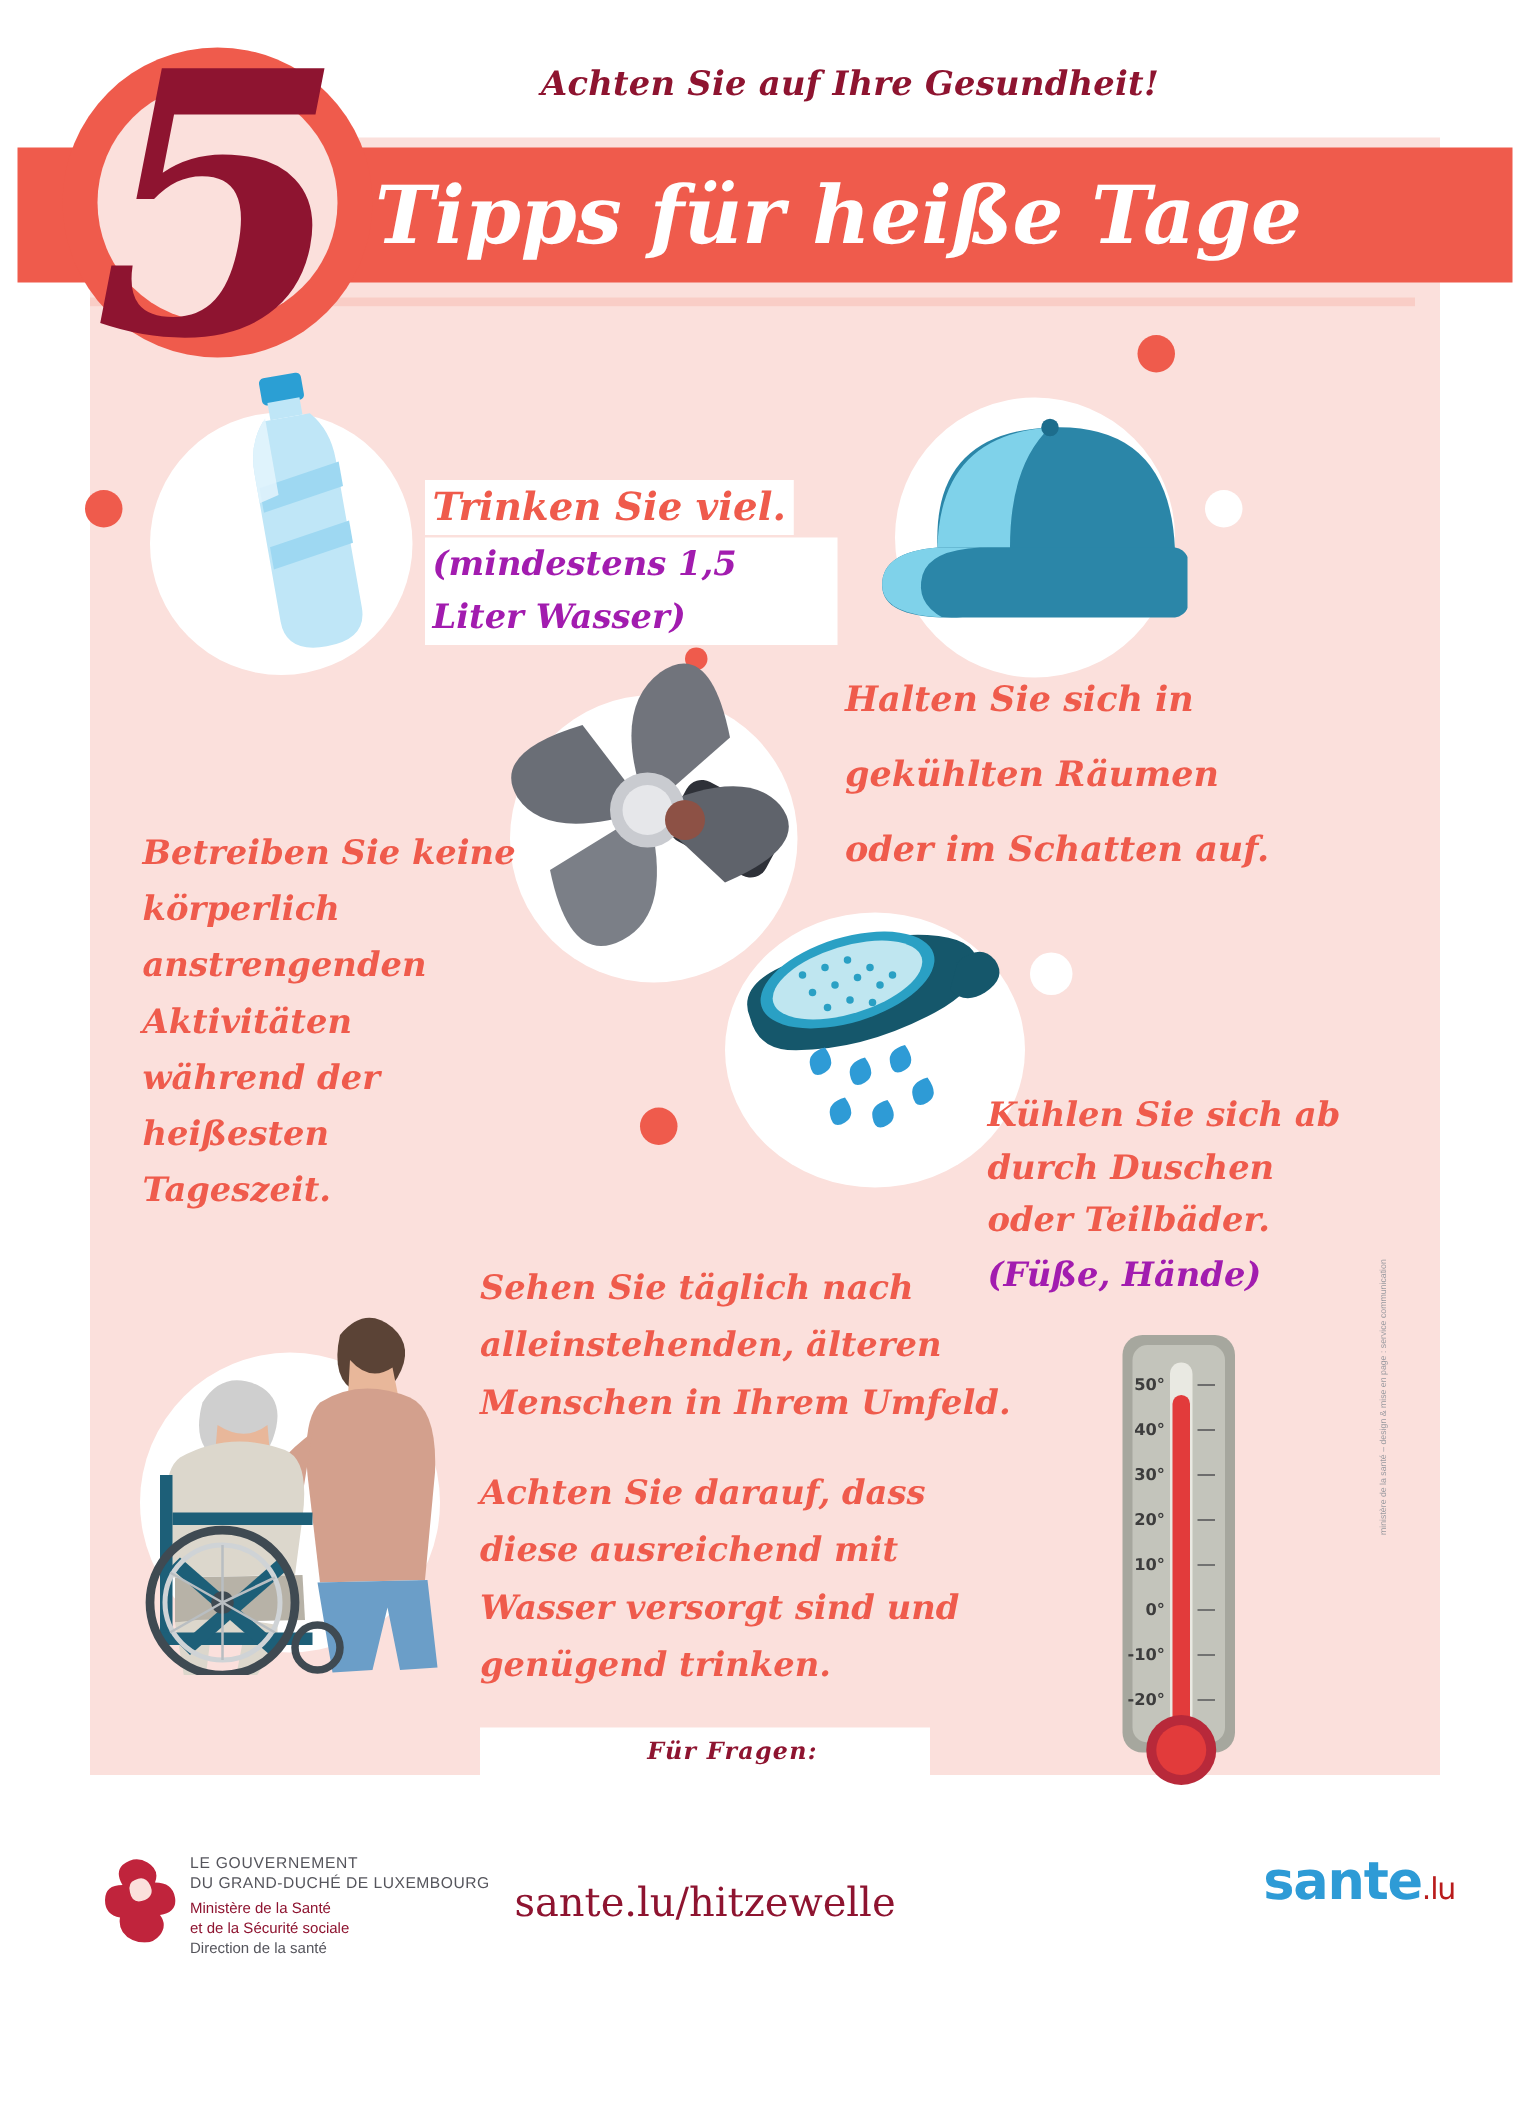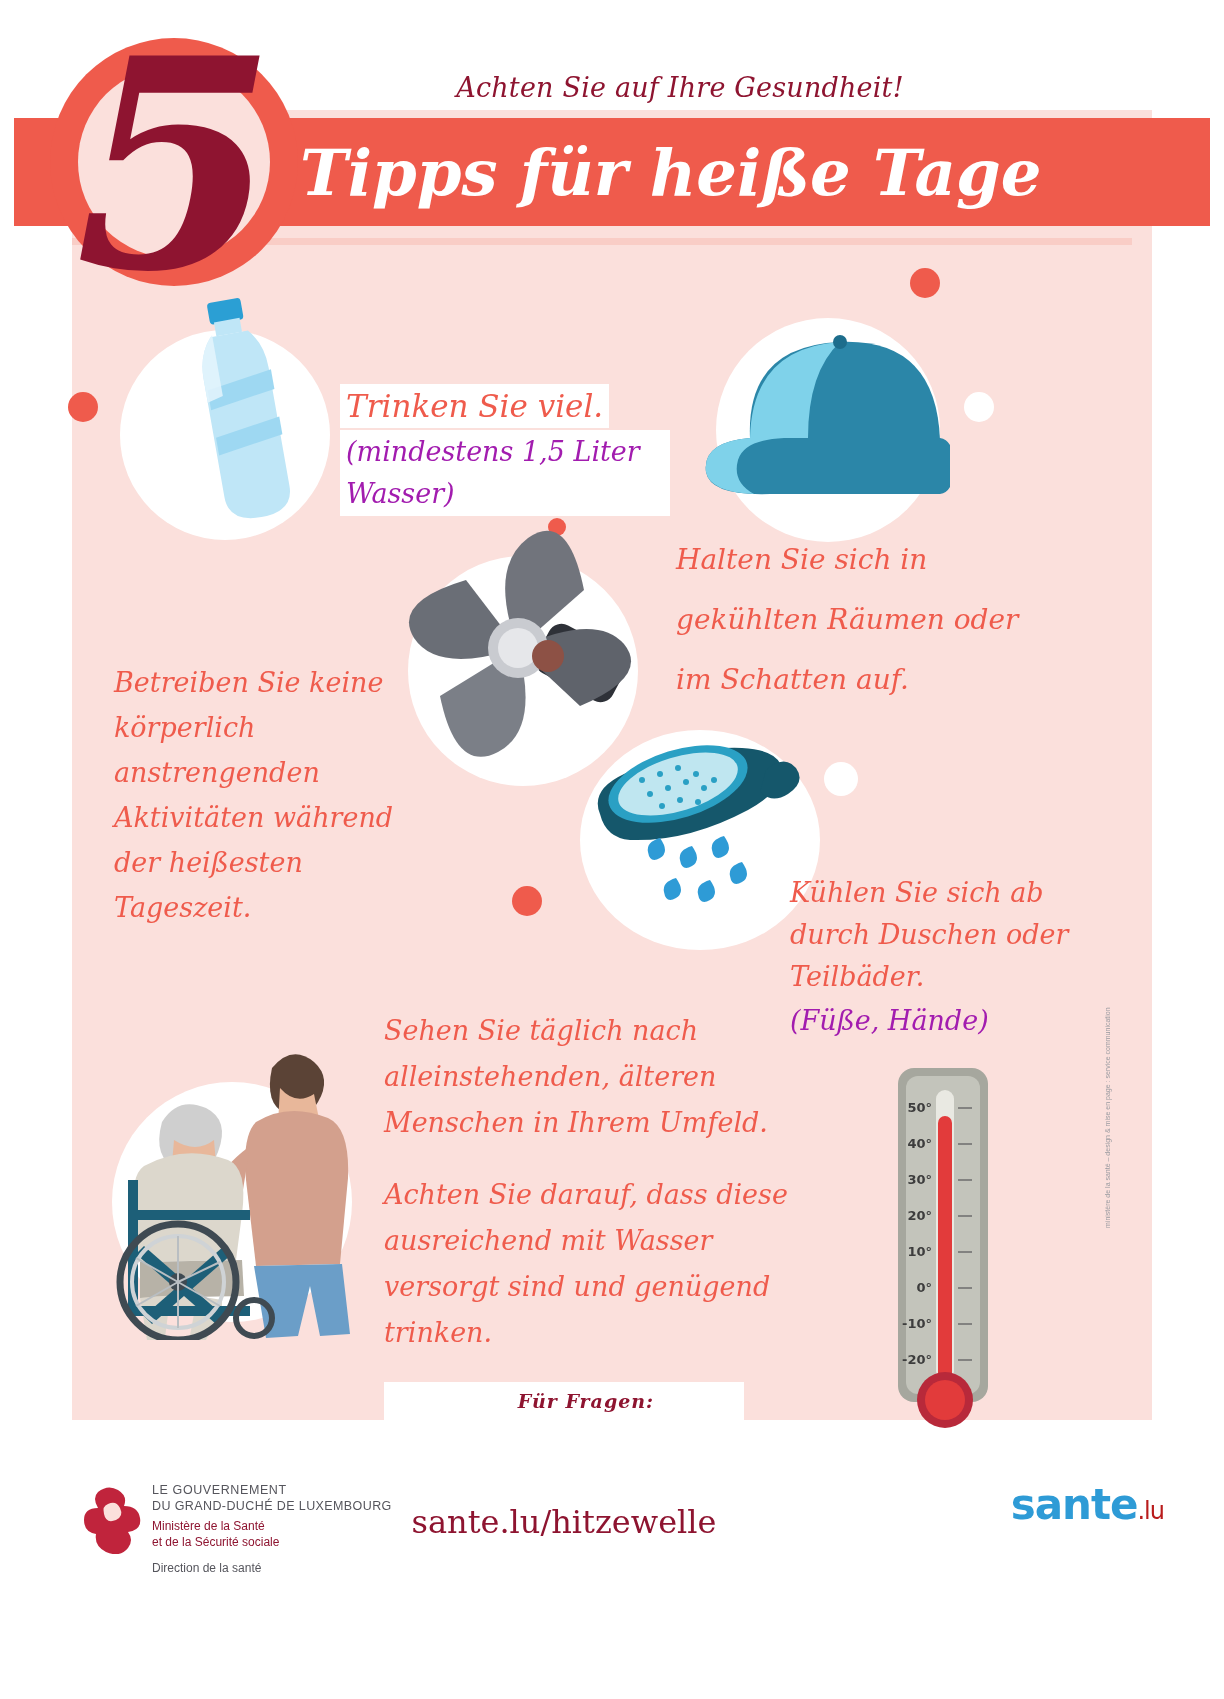--- a/index.html
+++ b/index.html
@@ -20,24 +20,24 @@
   
   .header-bar{
     position:absolute;left:14px;top:118px;width:1196px;height:108px;
     background:#ef5b4c;
   }
   .header-underline{
     position:absolute;left:72px;top:238px;width:1060px;height:7px;
     background:#f9cdc6;
   }
   .kicker{
-    position:absolute;left:300px;top:72px;width:760px;
+    position:absolute;left:300px;top:52px;width:760px;
     text-align:center;
     font-family:"DejaVu Serif", serif;
-    font-weight:normal;font-style:italic;
+    font-weight:bold;font-style:italic;
     font-size:27px;color:#8e1430;letter-spacing:.2px;
   }
   .maintitle{
     position:absolute;left:300px;top:128px;width:800px;
     font-family:"DejaVu Serif", serif;
     font-weight:bold;font-style:italic;
     font-size:64px;line-height:90px;color:#ffffff;
     white-space:nowrap;
   }
   
@@ -61,21 +61,21 @@
   
   .dot{position:absolute;border-radius:50%;}
   .dot-red{background:#ef5b4c;}
   .dot-white{background:#ffffff;}
   
   .blob{position:absolute;background:#ffffff;border-radius:50%;}
   
   .tip{
     position:absolute;
     font-family:"DejaVu Serif", serif;
-    font-weight:normal;font-style:italic;
+    font-weight:bold;font-style:italic;
     color:#ef5b4c;
   }
   .tip .sub{
     display:block;font-size:27px;color:#a21caf;margin-top:2px;
   }
   .tip-white-bg{
     background:#ffffff;display:inline-block;padding:1px 6px;
   }
   
   #tip1{left:340px;top:384px;width:330px;font-size:31px;line-height:42px;}
@@ -110,21 +110,21 @@
   }
   .gov-text{
     position:absolute;left:152px;top:1482px;width:250px;
     font-family:"Liberation Sans", sans-serif;
     color:#6f6f75;
   }
   .gov-l1{font-size:12.5px;letter-spacing:.6px;line-height:16px;color:#55555c;}
   .gov-l2{font-size:12.5px;letter-spacing:.4px;line-height:16px;color:#55555c;}
   .gov-l3{font-size:12px;line-height:16px;color:#8e1430;margin-top:4px;}
   .gov-l4{font-size:12px;line-height:16px;color:#8e1430;}
-  .gov-l5{font-size:12px;line-height:16px;color:#55555c;margin-top:10px;}
+  .gov-l5{font-size:12px;line-height:16px;color:#55555c;}
   
   .sante{
     position:absolute;right:60px;top:1480px;
     font-family:"DejaVu Sans", sans-serif;font-weight:bold;
     font-size:42px;color:#2e9bd6;letter-spacing:-1px;
   }
   .sante .lu{font-size:24px;color:#b91c1c;font-weight:normal;}
   .sidecredit{
     position:absolute;left:1104px;top:1228px;
     transform:rotate(-90deg);transform-origin:left top;

